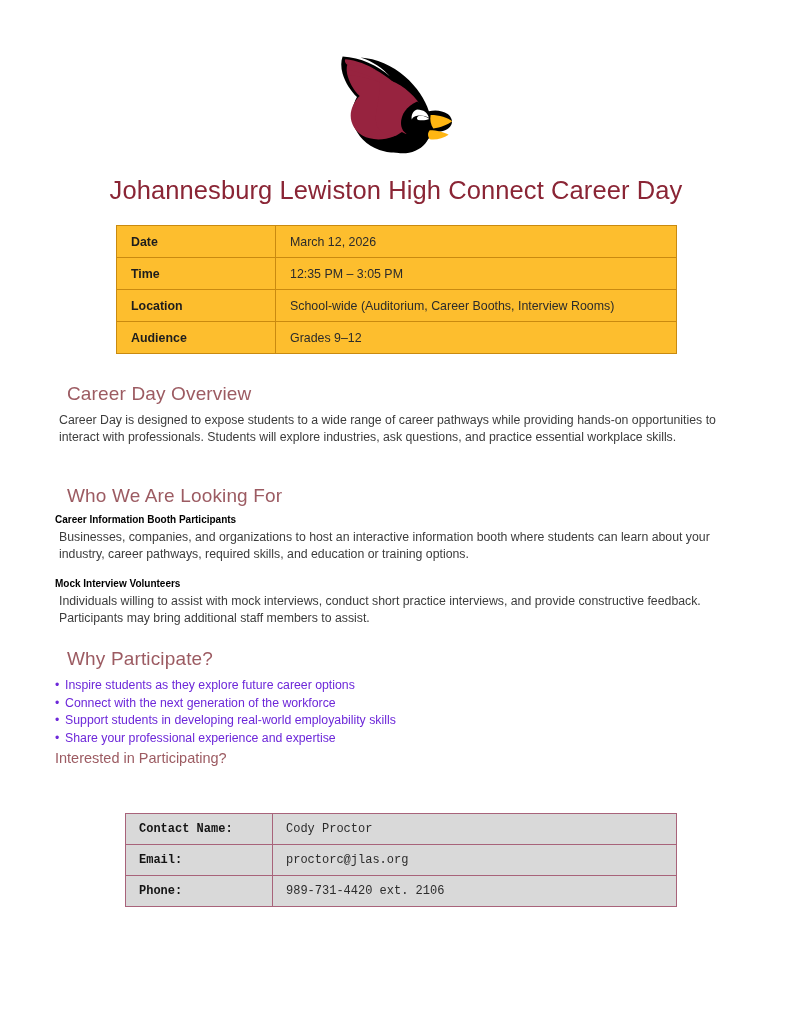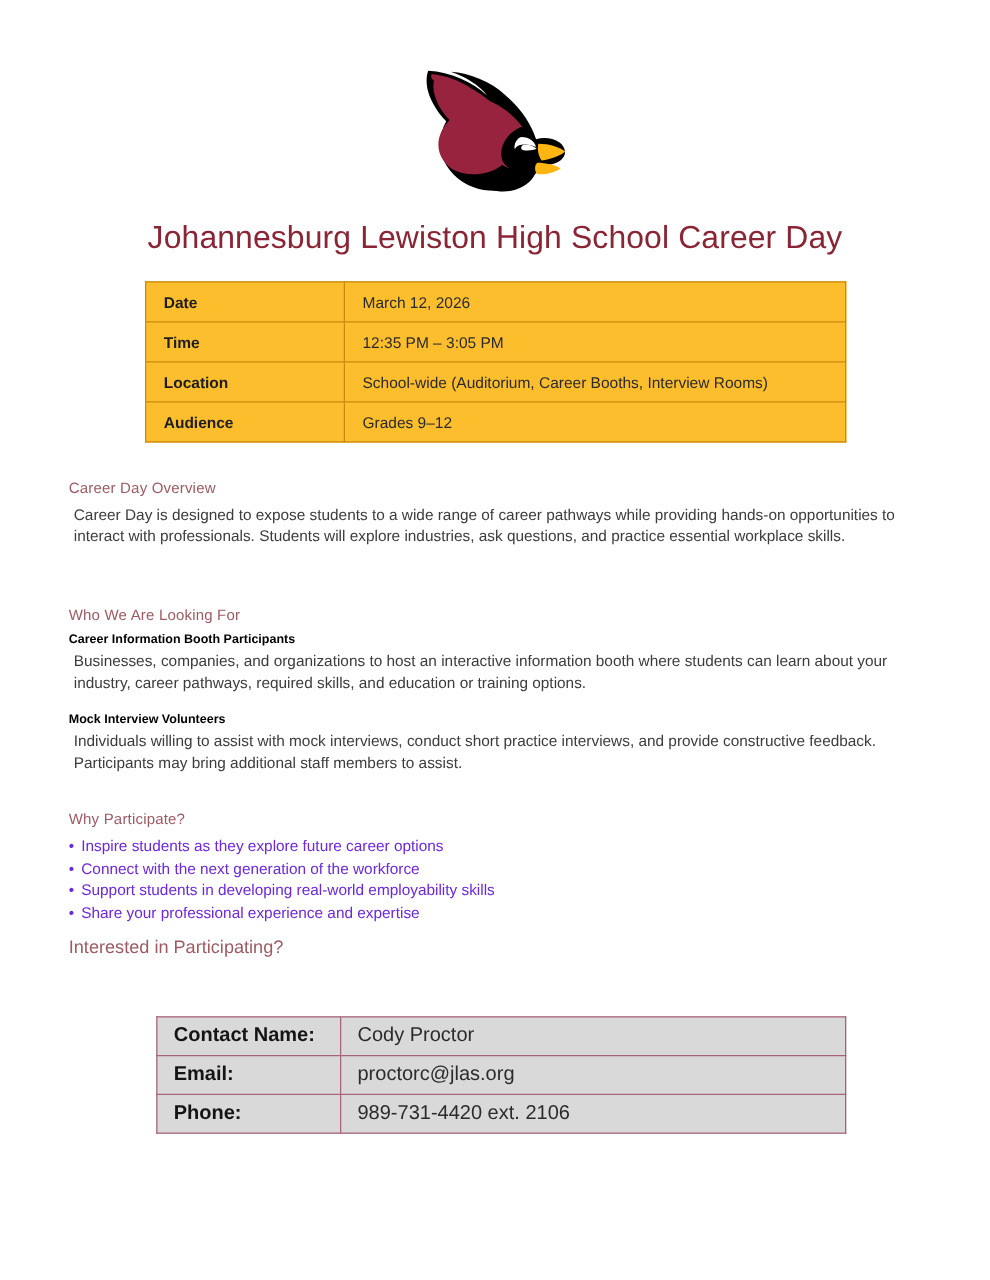--- a/index.html
+++ b/index.html
@@ -80,24 +80,24 @@
     color: #1d1d1d;
   }
 
   
   .section {
     position: absolute;
     left: 55px;
     width: 690px;
   }
   .sec-head {
-    font-size: 12px;
+    font-size: 19px;
     font-weight: 400;
     color: #9c5b62;
-    margin: 0 0 7px 0;
+    margin: 0 0 7px 12px;
     letter-spacing: 0.15px;
   }
   .body-text {
     font-size: 12.3px;
     line-height: 16.6px;
     color: #3c3c3c;
     margin: 4px;
   }
   .sub-head {
     font-size: 10px;
@@ -138,23 +138,24 @@
     width: 552px;
     border-collapse: collapse;
     table-layout: fixed;
     background: #D9D9D9;
   }
   .contact-table td {
     border: 1px solid #A8637A;
     background: #D9D9D9;
     height: 30px;
     padding: 0 0 0 13px;
-    font-size: 16px;
+    font-size: 12px;
     color: #2b2b2b;
     vertical-align: middle;
+    font-family: Liberation Mono, monospace;
   }
   .contact-table td.k {
     width: 133px;
     font-weight: bold;
     color: #141414;
   }
 </style>
 </head>
 <body>
 
@@ -195,21 +196,21 @@
                C226 180 224 168 226 158 Z" fill="#FFB612"></path>
 
       <path d="M224 192 C240 192 256 196 266 202 C254 210 238 214 224 212
                C219 206 219 197 224 192 Z" fill="#FFB612"></path>
 
       <path d="M162 196 C180 206 200 212 220 212 C214 226 198 238 178 242
                C156 246 134 240 122 228 C134 216 148 204 162 196 Z" fill="#000000"></path>
     </svg>
   </div>
 
-  <div class="doc-title">Johannesburg Lewiston High School Career Day</div>
+  <div class="doc-title">Johannesburg Lewiston High Connect Career Day</div>
 
   <table class="info-table">
     <tbody>
       <tr>
         <td class="k">Date</td>
         <td>March 12, 2026</td>
       </tr>
       <tr>
         <td class="k">Time</td>
         <td>12:35 PM – 3:05 PM</td>

